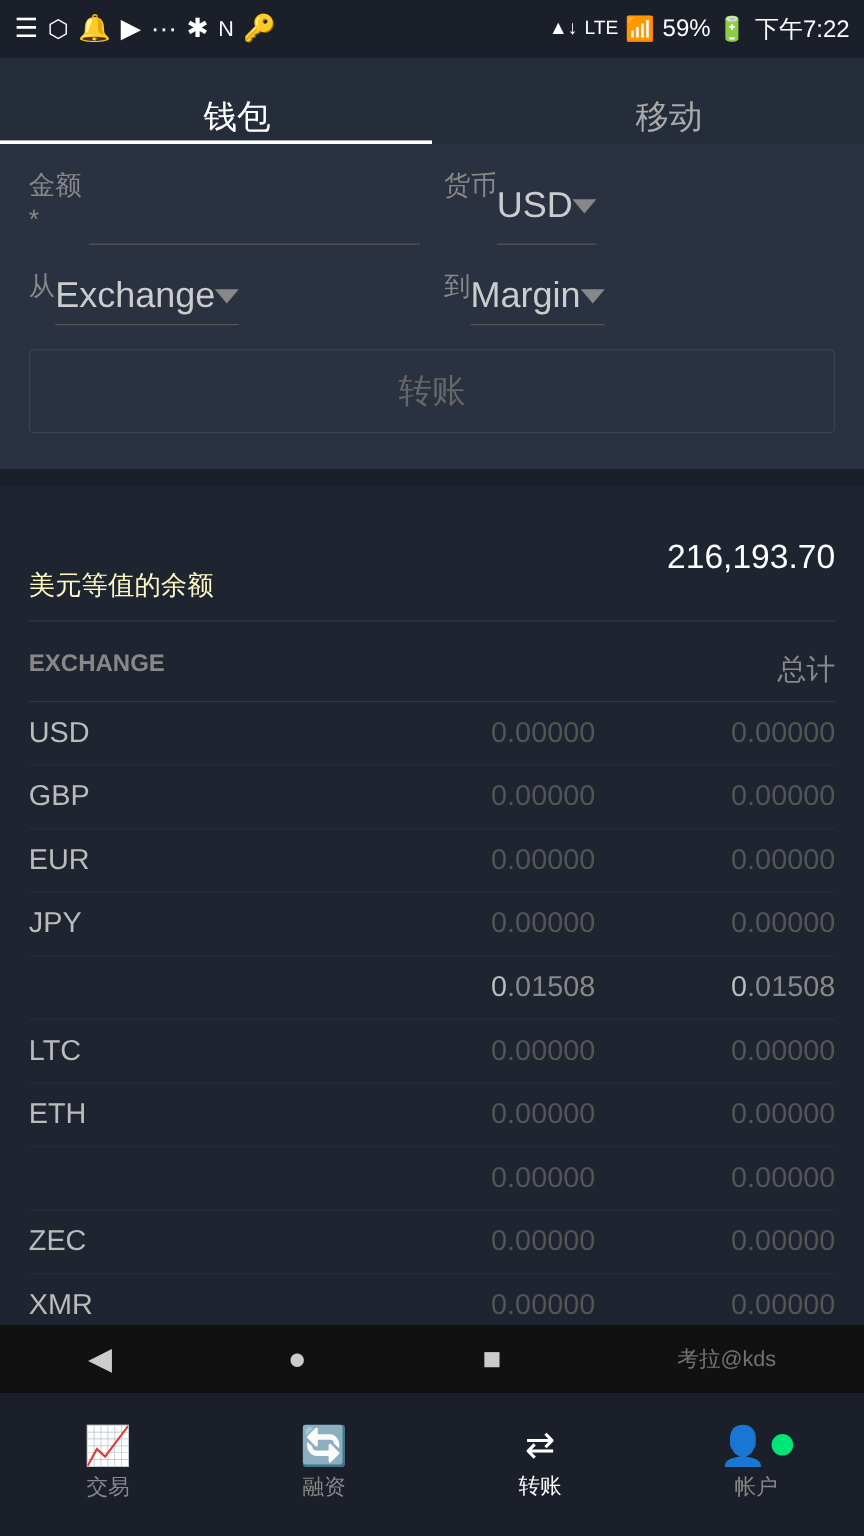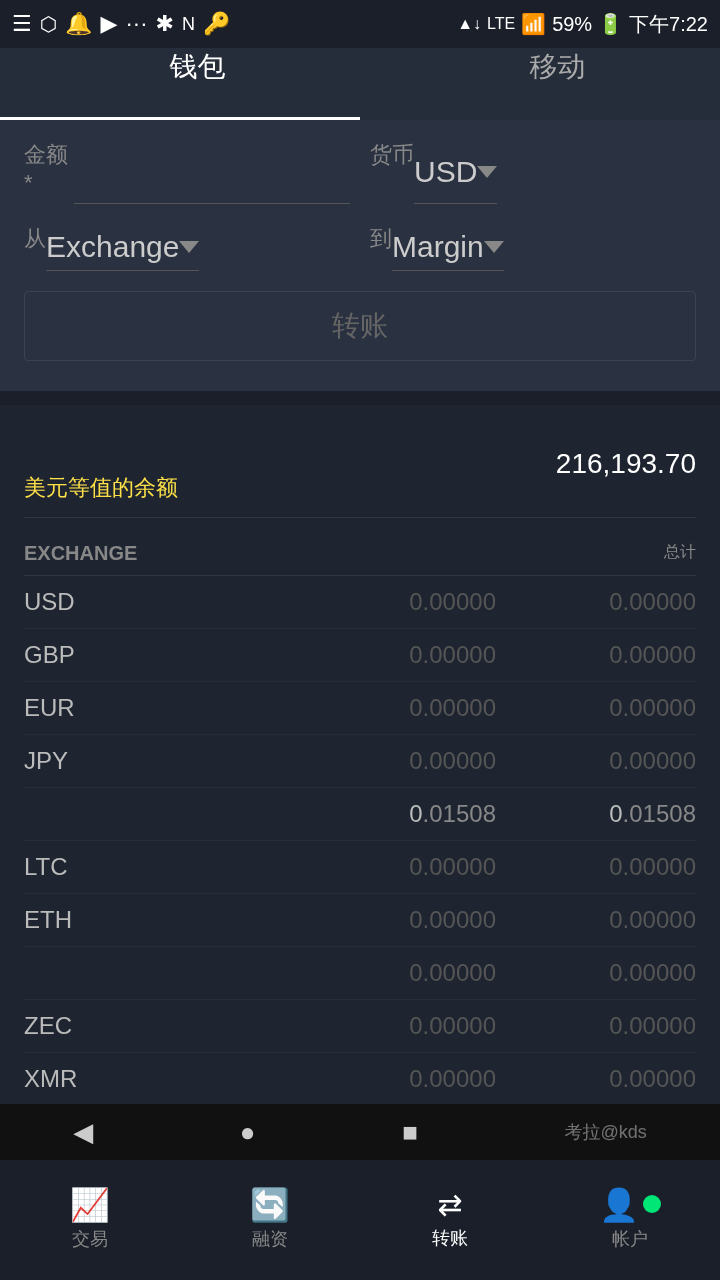--- a/index.html
+++ b/index.html
@@ -31,21 +31,21 @@
     
     .tabs {
       display: flex;
       width: 720px;
       height: 72px;
       background: #252d3a;
     }
     .tab {
       flex: 1;
       display: flex;
-      align-items: flex-start;
+      align-items: flex-end;
       justify-content: center;
       font-size: 28px;
       color: #aaa;
       cursor: pointer;
       border-bottom: 3px solid transparent;
       padding-left: 35px;
     }
     .tab.active {
       color: #fff;
       border-bottom: 3px solid #fff;
@@ -129,21 +129,21 @@
     }
     .balance-row {
       display: flex;
       justify-content: space-between;
       align-items: center;
       padding-bottom: 14px;
       border-bottom: 1px solid #2e3848;
     }
     .balance-label {
       font-size: 22px;
-      color: #fde047;
+      color: #fef9c3;
       margin-top: 48px;
     }
     .balance-value {
       font-size: 28px;
       color: #fff;
       font-weight: normal;
     }
 
     
     .table-section {
@@ -158,21 +158,21 @@
     }
     .col-exchange {
       flex: 0 0 180px;
       font-size: 20px;
       color: #888;
       font-weight: bold;
     }
     .col-total {
       flex: 1;
       text-align: right;
-      font-size: 16px;
+      font-size: 24px;
       color: #888;
     }
     .col-available {
       flex: 0 0 200px;
       text-align: right;
       font-size: 20px;
       color: #888;
       text-decoration: underline;
       text-decoration-style: dashed;
     }

